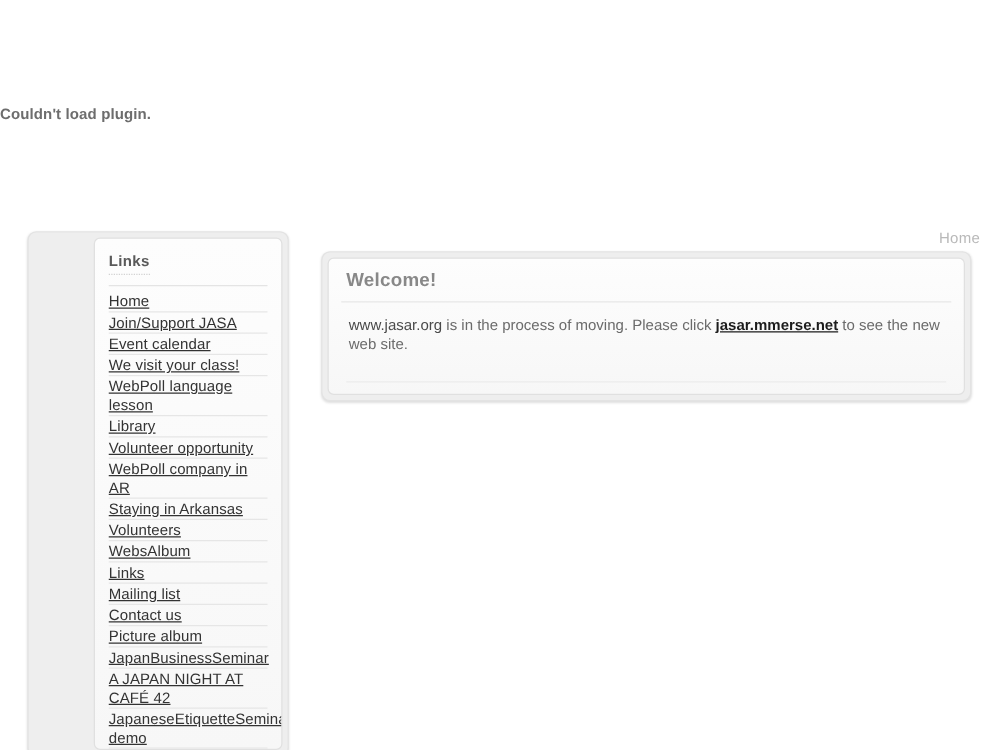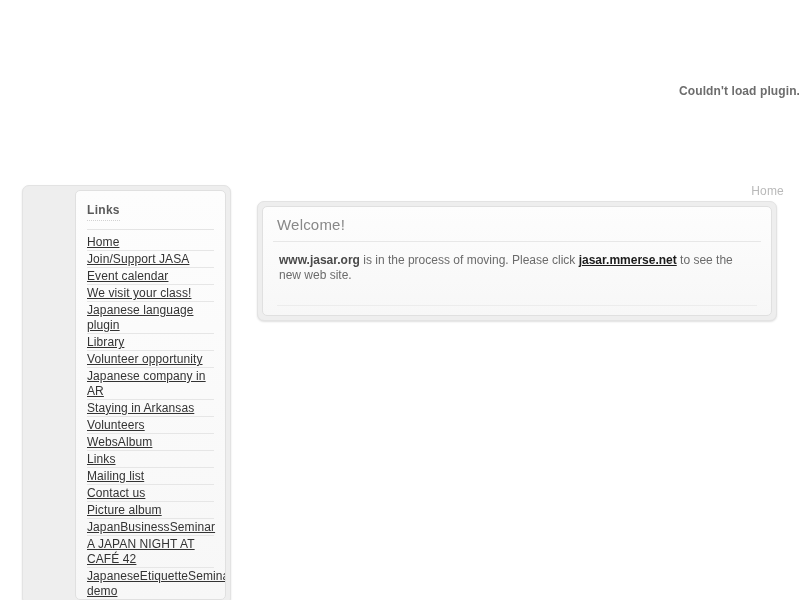--- a/index.html
+++ b/index.html
@@ -24,21 +24,21 @@
     left: 0; top: 0;
     width: 800px;
     height: 168px;
     background: #ffffff;
   }
   .plugin-message {
     position: absolute;
     left: 0;
     top: 84px;
     width: 800px;
-    text-align: right;
+    text-align: left;
     font-size: 12px;
     font-weight: bold;
     color: #6d6d6d;
     letter-spacing: 0.1px;
   }
 
   
   .topnav {
     position: absolute;
     left: 250px;
@@ -128,39 +128,39 @@
   .welcome .panel-inner {
     padding: 0;
     display: flex;
     flex-direction: column;
   }
   .welcome-head {
     padding: 9px 14px 7px 14px;
   }
   .welcome-title {
     font-size: 15px;
-    font-weight: normal;
+    font-weight: bold;
     color: #888888;
     letter-spacing: 0.2px;
   }
   .welcome-head-rule {
     height: 1px;
     background: #e7e7e7;
     margin: 0 10px;
   }
   .welcome-body {
     padding: 11px 16px 0 16px;
     font-size: 12px;
     line-height: 15px;
     color: #6b6b6b;
     flex: 1;
   }
   .welcome-body b.plain {
     color: #4a4a4a;
-    font-weight: bold;
+    font-weight: normal;
   }
   .welcome-body a.inline-link {
     color: #1c1c1c;
     font-weight: bold;
   }
   .welcome-foot-rule {
     height: 1px;
     background: #ececec;
     margin: 0 14px 9px 14px;
   }
@@ -189,30 +189,30 @@
           <li>
             <a class="link-item" href="#">Join/Support JASA</a>
           </li>
           <li>
             <a class="link-item" href="#">Event calendar</a>
           </li>
           <li>
             <a class="link-item" href="#">We visit your class!</a>
           </li>
           <li>
-            <a class="link-item" href="#">Japanese language plugin</a>
+            <a class="link-item" href="#">WebPoll language lesson</a>
           </li>
           <li>
             <a class="link-item" href="#">Library</a>
           </li>
           <li>
             <a class="link-item" href="#">Volunteer opportunity</a>
           </li>
           <li>
-            <a class="link-item" href="#">Japanese company in AR</a>
+            <a class="link-item" href="#">WebPoll company in AR</a>
           </li>
           <li>
             <a class="link-item" href="#">Staying in Arkansas</a>
           </li>
           <li>
             <a class="link-item" href="#">Volunteers</a>
           </li>
           <li>
             <a class="link-item" href="#">WebsAlbum</a>
           </li>

